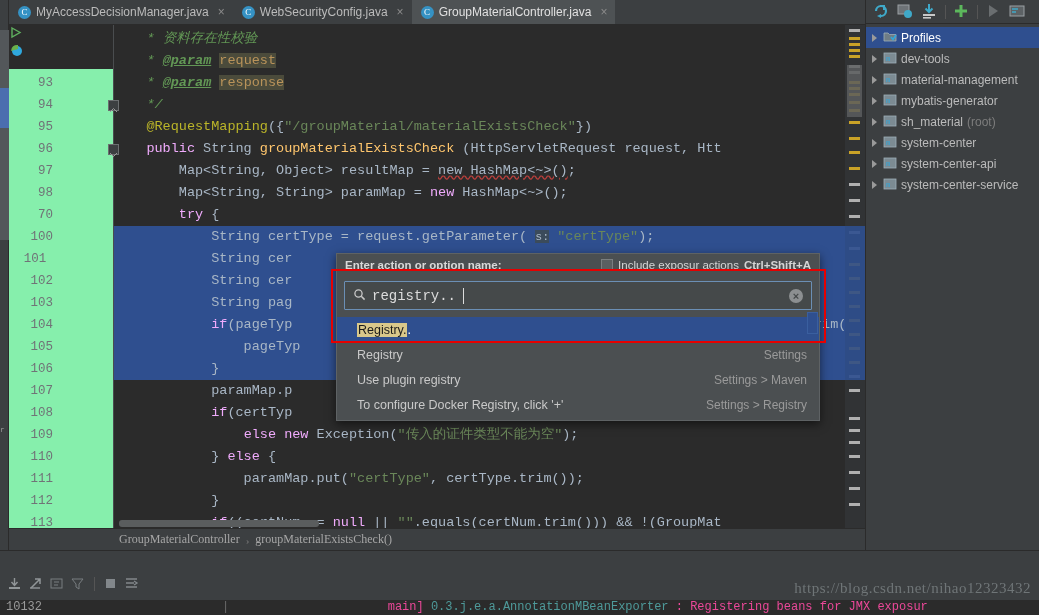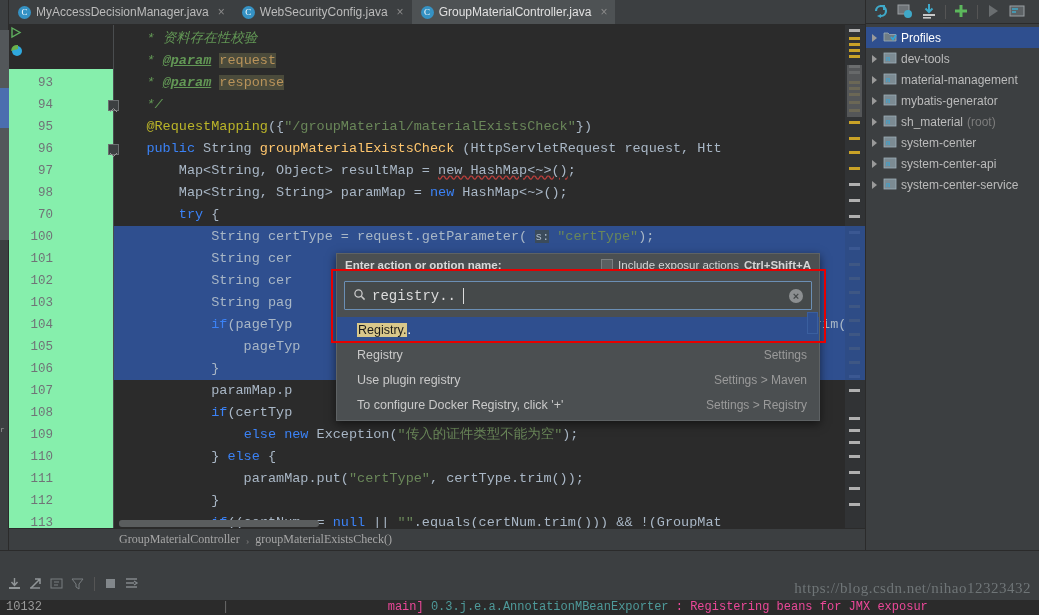--- a/index.html
+++ b/index.html
@@ -79,21 +79,21 @@
   .code-line {
     position: absolute; left: 0; width: 751px; height: 22px; line-height: 22px;
     font-family: "Liberation Mono", monospace; font-size: 13.5px;
     color: #a9b7c6; white-space: pre;
   }
   .sel-band {
     position: absolute; left: 0; width: 751px; background: #2f4f8f;
   }
 
   
-  .kw   { color: #3b82f6; }
+  .kw   { color: #f0abfc; }
   .str  { color: #6a8759; }
   .cmt  { color: #629755; font-style: italic; }
   .tag  { color: #629755; font-weight: bold; font-style: italic; text-decoration: underline; }
   .pname{ color: #b9935a; background: #4b4b3b; }
   .ann  { color: #bbb529; }
   .fn   { color: #ffc66d; }
   .hint { color: #a9b7c6; background: #3b4b5b; font-size: 11.5px; }
   .err-squig { text-decoration: underline wavy #bc3f3c; }
 
   
@@ -259,21 +259,21 @@
 
     <div class="gutter" id="gutter">
         <div class="ln" style="top: 3px;">93</div>
         <div class="ln" style="top: 25px;">94</div>
         <div class="ln" style="top: 47px;">95</div>
         <div class="ln" style="top: 69px;">96</div>
         <div class="ln" style="top: 91px;">97</div>
         <div class="ln" style="top: 113px;">98</div>
         <div class="ln" style="top: 135px;">70</div>
         <div class="ln" style="top: 157px;">100</div>
-        <div class="ln" style="top: 179px;">101</div>
+        <div class="ln" style="top: 179px; text-align: center;">101</div>
         <div class="ln" style="top: 201px;">102</div>
         <div class="ln" style="top: 223px;">103</div>
         <div class="ln" style="top: 245px;">104</div>
         <div class="ln" style="top: 267px;">105</div>
         <div class="ln" style="top: 289px;">106</div>
         <div class="ln" style="top: 311px;">107</div>
         <div class="ln" style="top: 333px;">108</div>
         <div class="ln" style="top: 355px;">109</div>
         <div class="ln" style="top: 377px;">110</div>
         <div class="ln" style="top: 399px;">111</div>

